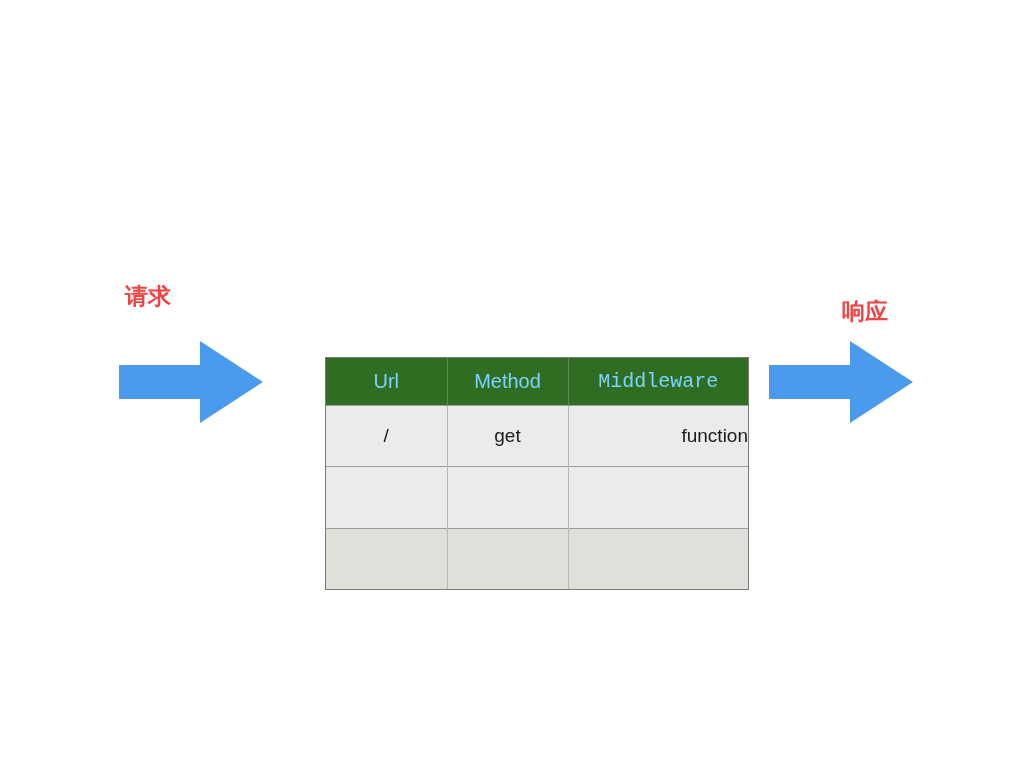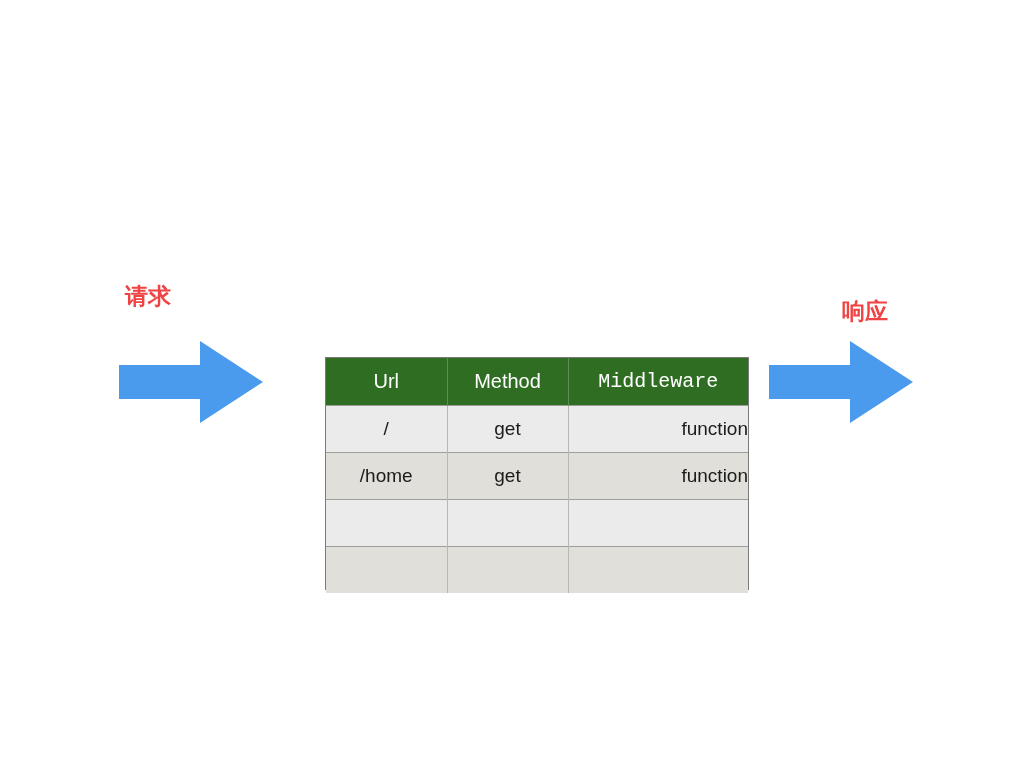--- a/index.html
+++ b/index.html
@@ -61,21 +61,21 @@
     width: 100%;
     height: 100%;
     table-layout: fixed;
   }
   table.route-table col.c-url    { width: 121px; }
   table.route-table col.c-method { width: 121px; }
   table.route-table col.c-mw     { width: 180px; }
 
   table.route-table th {
     background: #2f6d23;
-    color: #ffffff;
+    color: #7dd3fc;
     font-size: 20px;
     font-weight: normal;
     height: 47px;
     text-align: center;
     vertical-align: middle;
     border-right: 1px solid #5f8d55;
     padding: 0;
   }
   table.route-table th:last-child { border-right: none; font-family: Liberation Mono, monospace; }
 
@@ -135,25 +135,20 @@
           <th>Method</th>
           <th>Middleware</th>
         </tr>
       </thead>
       <tbody>
         <tr class="row-odd">
           <td>/</td>
           <td>get</td>
           <td>function</td>
         </tr>
-        <tr class="row-even">
-          <td>/home</td>
-          <td class="nudge-up">get</td>
-          <td>function</td>
-        </tr>
         <tr class="row-odd">
           <td></td>
           <td></td>
           <td></td>
         </tr>
         <tr class="row-even">
           <td></td>
           <td></td>
           <td></td>
         </tr>

